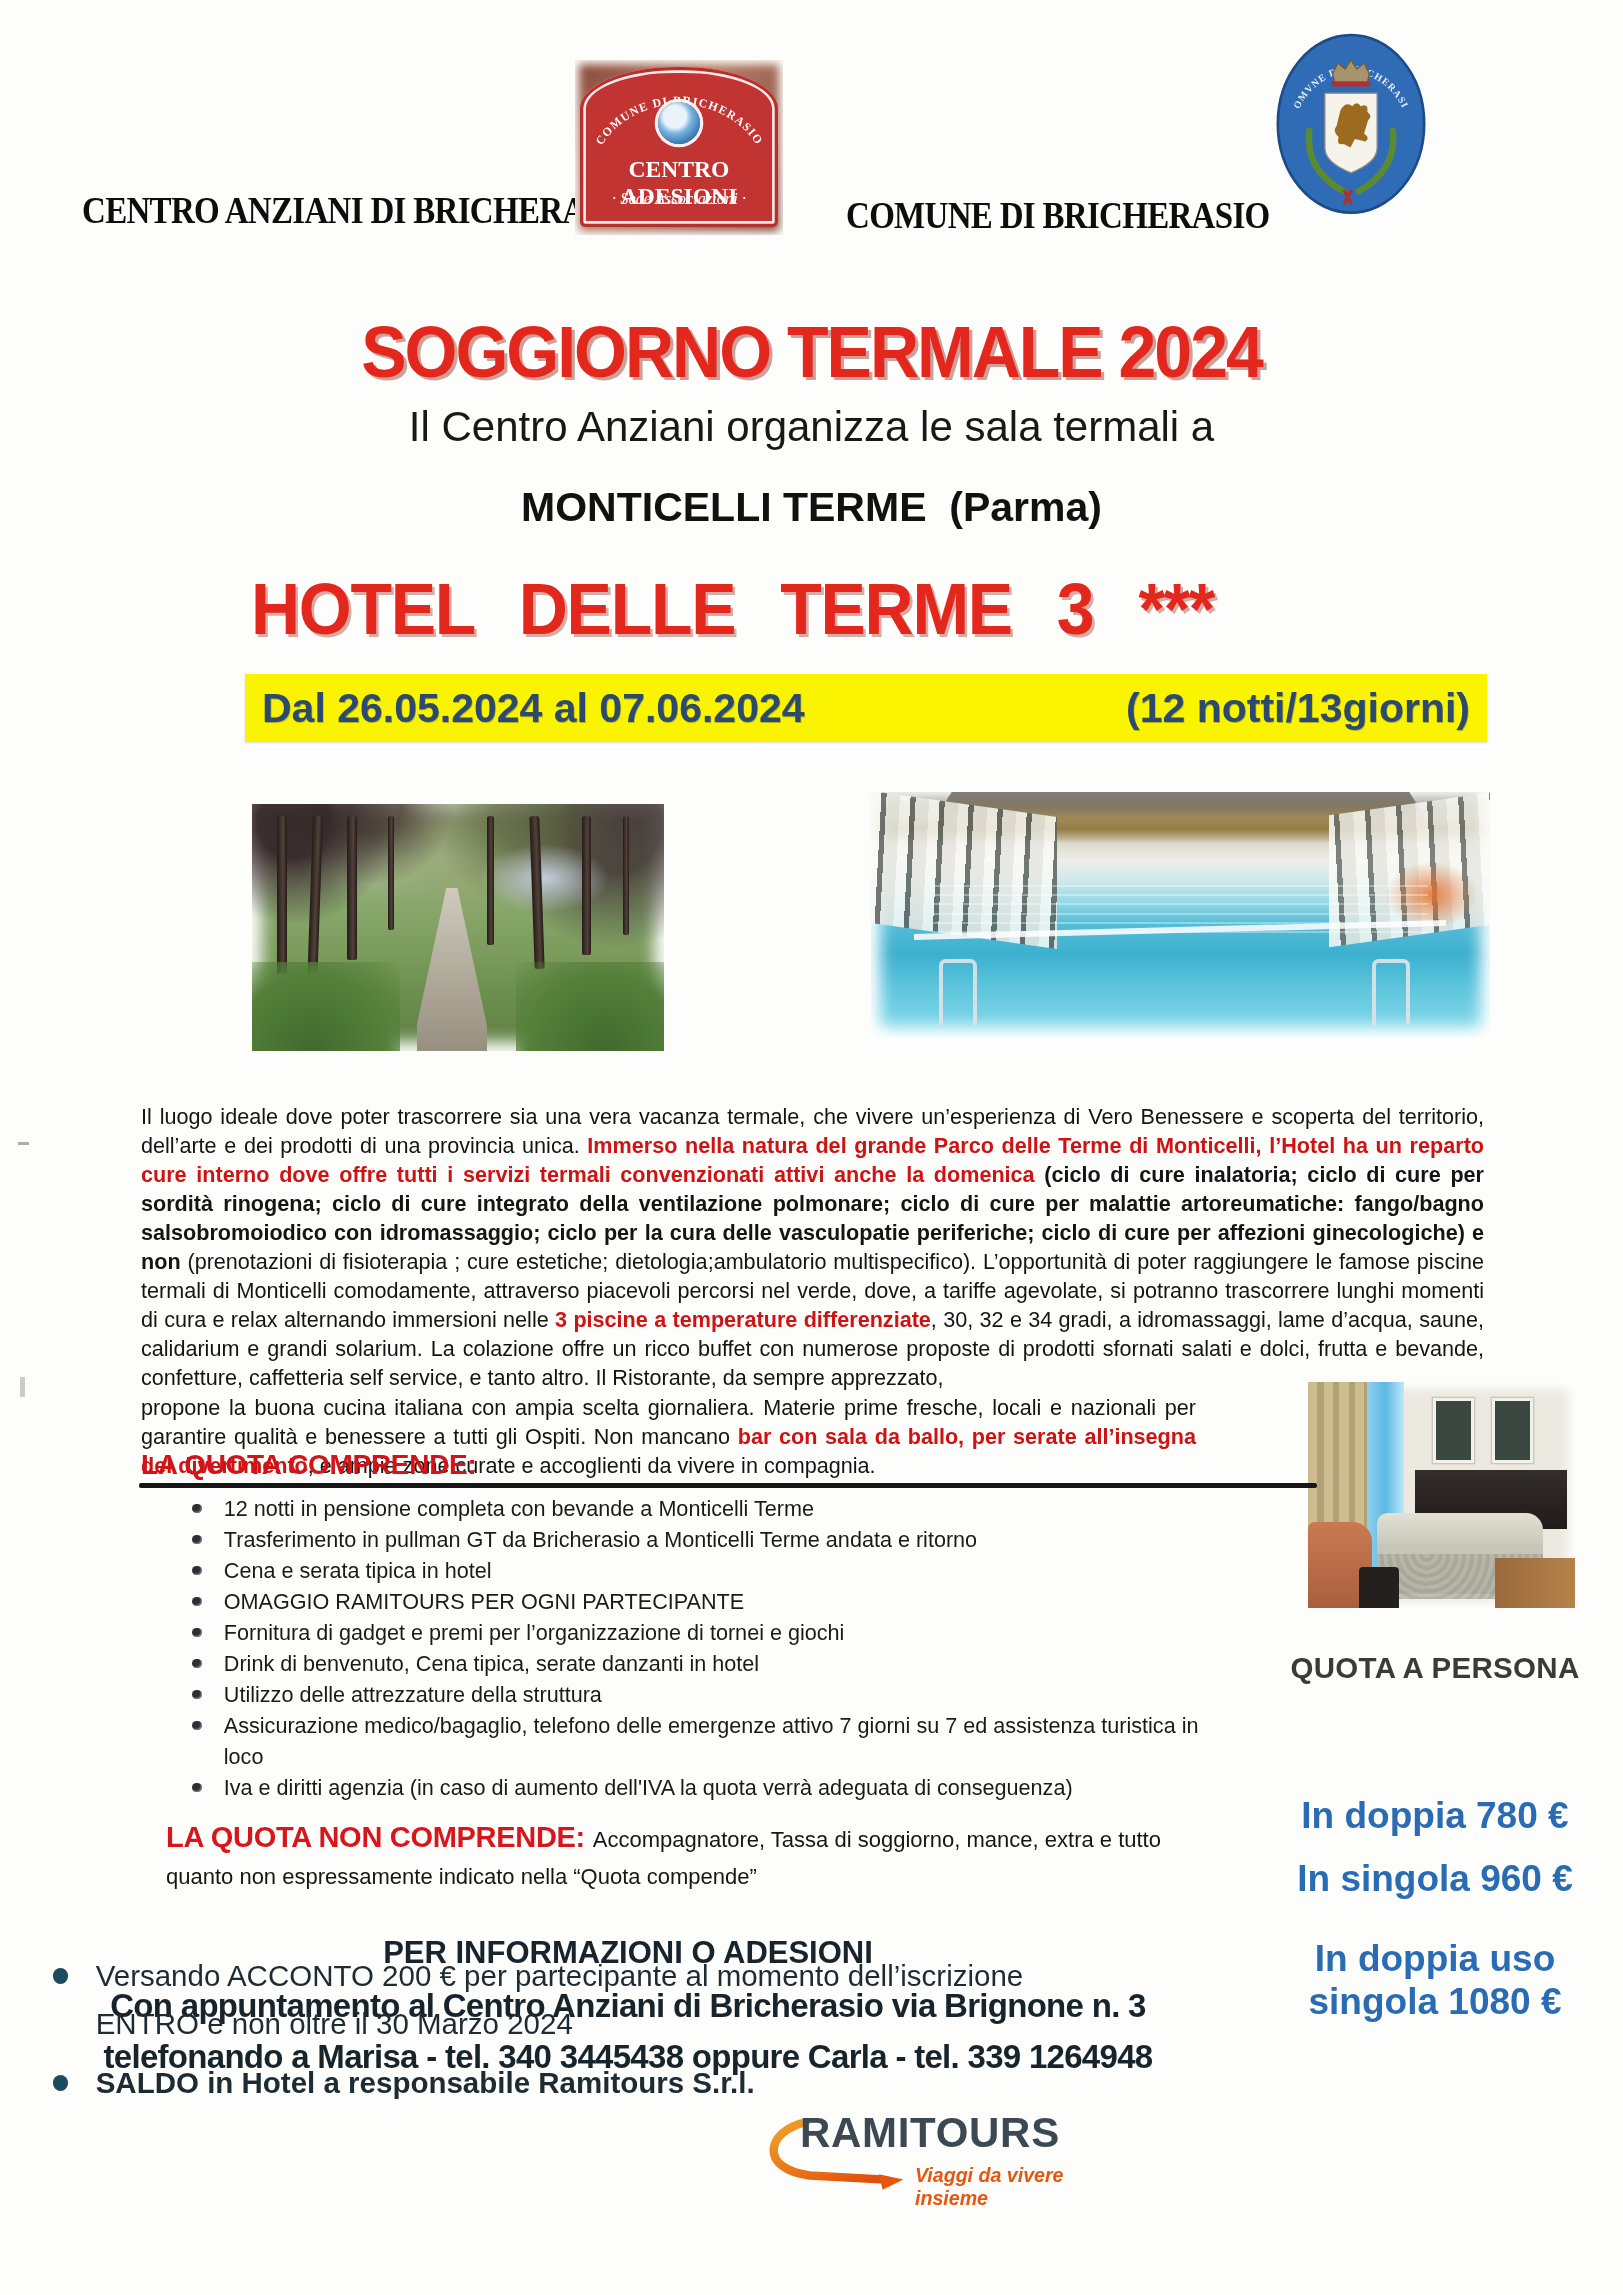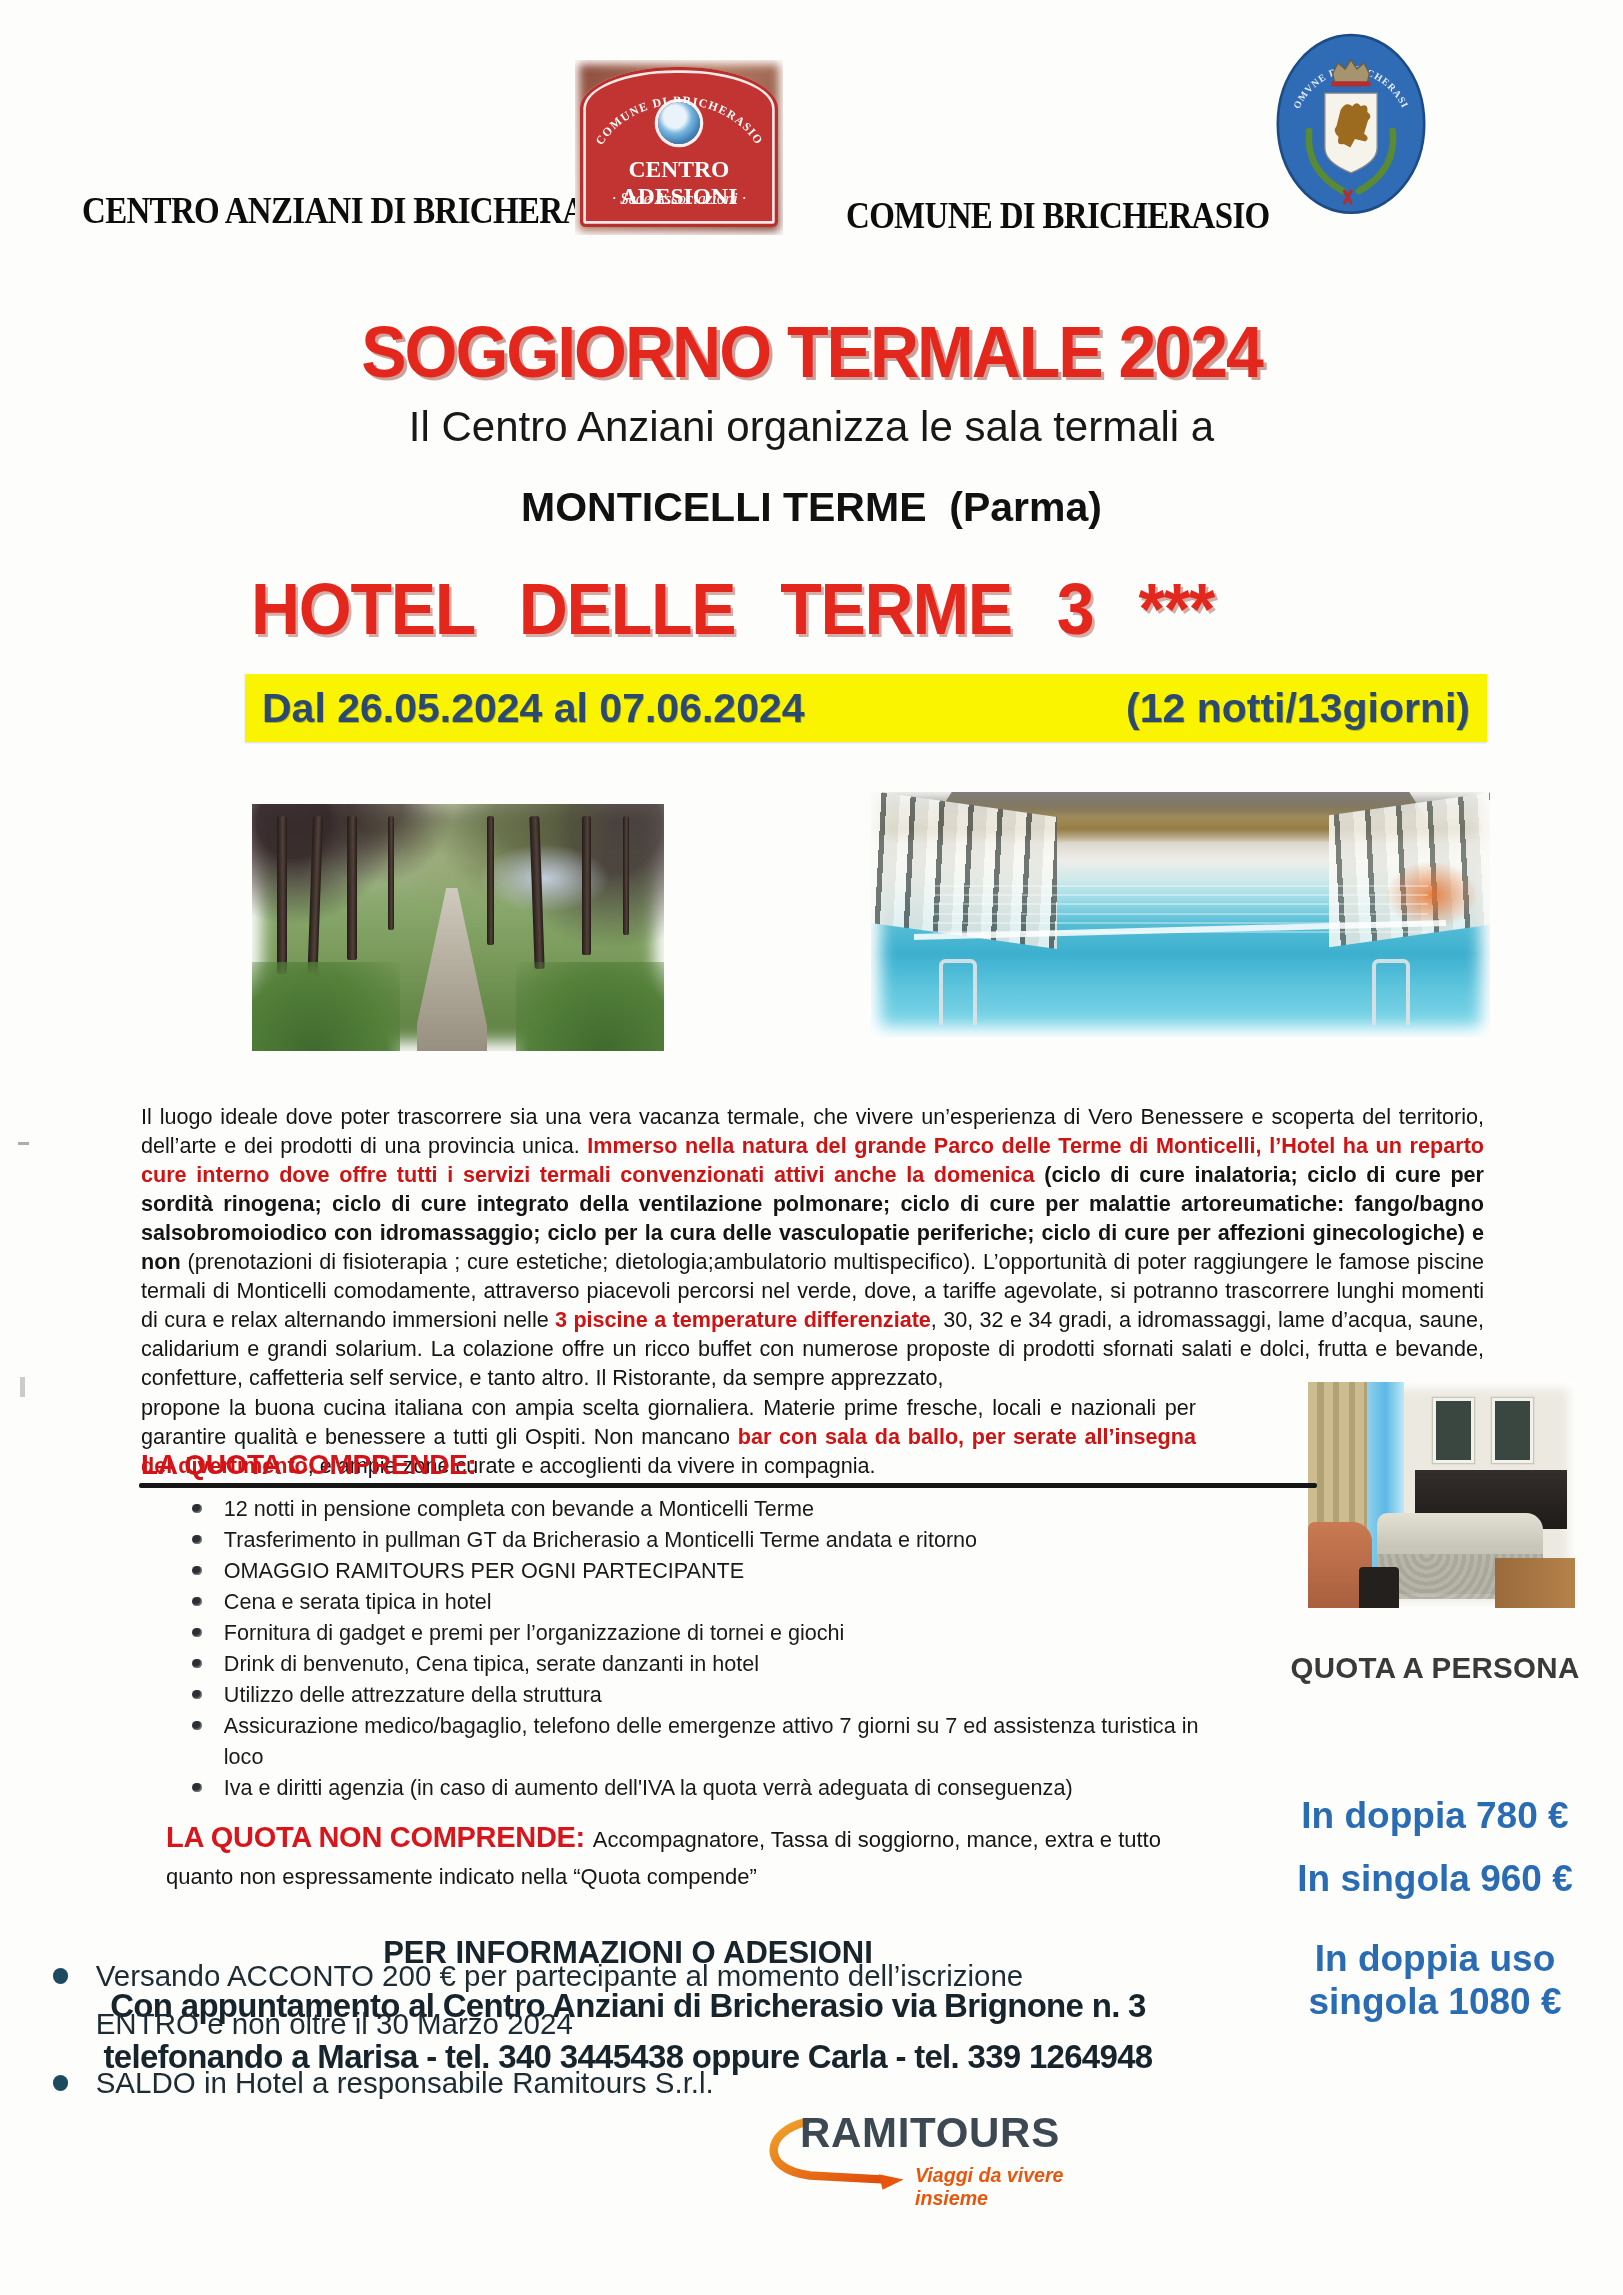--- a/index.html
+++ b/index.html
@@ -143,21 +143,21 @@
   .p3{margin-top:37px;line-height:43px;white-space:pre-line;}
 
   
   .info{position:absolute;left:26px;top:1935px;width:1204px;text-align:center;color:#17242b;}
   .info-h{font-size:31px;font-weight:700;margin-bottom:15.7px;}
   .info-l1{font-size:33px;font-weight:700;letter-spacing:-0.7px;margin-bottom:13px;}
   .info-l2{font-size:33px;font-weight:700;letter-spacing:-0.7px;}
   .info-bullets{position:absolute;left:46px;top:1952px;width:1152px;list-style:none;margin:0;padding:0;}
   .info-bullets li{display:flex;align-items:flex-start;font-size:29.5px;line-height:48px;
       color:#1d2b33;white-space:pre-line;}
-  .info-bullets li + li{margin-top:10.5px;}
+  .info-bullets li + li{margin-top:10.5px;font-weight:bold;}
   .bdot{width:15.7px;height:15.7px;border-radius:50%;background:#1c4a5e;margin:16.4px 27.5px 0 6.5px;flex:none;}
 
   
   .logo{position:absolute;left:753px;top:2109px;width:367px;height:88px;}
   .logo-name{position:absolute;left:47px;top:0;font-size:42px;font-weight:800;color:#3c4953;letter-spacing:0.7px;}
   .logo-swoosh{position:absolute;left:0;top:3.9px;width:353px;height:82px;}
   .logo-tag{position:absolute;left:162px;top:55px;font-size:19.6px;font-weight:700;font-style:italic;color:#e8560d;}
 
   
   .art1{position:absolute;left:18.3px;top:1142px;width:10.5px;height:3.3px;background:#8a8a8a;opacity:.7;}
@@ -259,25 +259,25 @@
       <li>
       <span class="dot"></span>
       <span class="li-text">12 notti in pensione completa con bevande a Monticelli Terme</span>
     </li>
       <li>
       <span class="dot"></span>
       <span class="li-text">Trasferimento in pullman GT da Bricherasio a Monticelli Terme andata e ritorno</span>
     </li>
       <li>
       <span class="dot"></span>
+      <span class="li-text">Cena e serata tipica in hotel</span>
+    </li>
+      <li>
+      <span class="dot"></span>
       <span class="li-text">OMAGGIO RAMITOURS PER OGNI PARTECIPANTE</span>
-    </li>
-      <li>
-      <span class="dot"></span>
-      <span class="li-text">Cena e serata tipica in hotel</span>
     </li>
       <li>
       <span class="dot"></span>
       <span class="li-text">Fornitura di gadget e premi per l’organizzazione di tornei e giochi</span>
     </li>
       <li>
       <span class="dot"></span>
       <span class="li-text">Drink di benvenuto, Cena tipica, serate danzanti in hotel</span>
     </li>
       <li>

